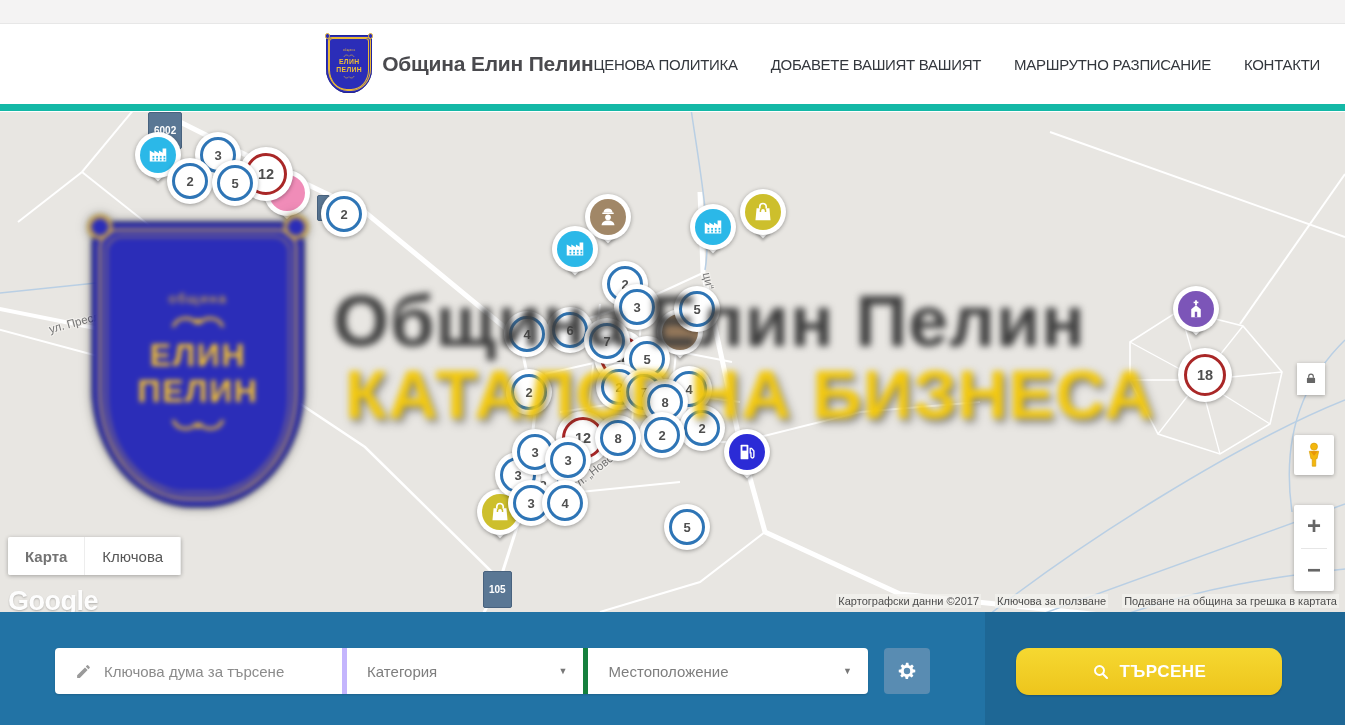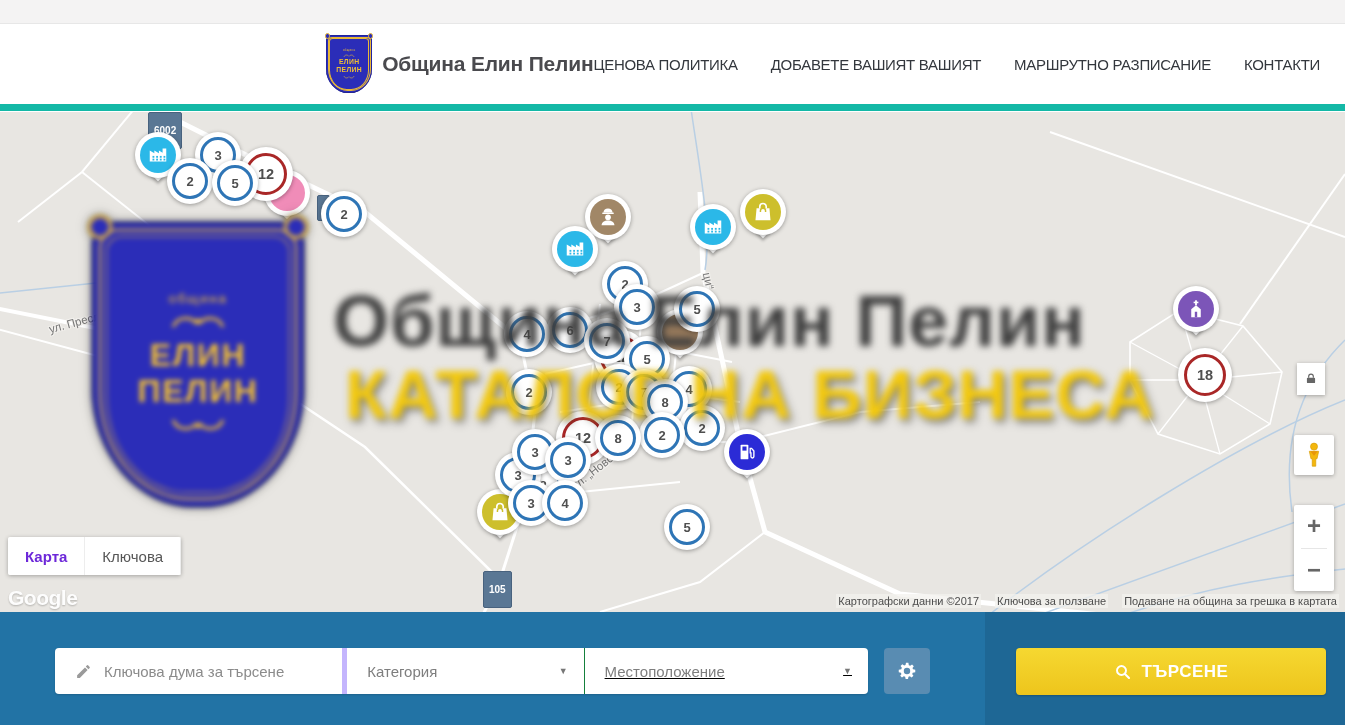--- a/index.html
+++ b/index.html
@@ -62,22 +62,22 @@
   .wm1 { position:absolute; left:333px; top:168px; z-index:5; font-size:72px; font-weight:bold;
     color:#3d3d3d; letter-spacing:1px; filter:blur(3.5px); white-space:nowrap; }
   .wm2 { position:absolute; left:345px; top:243px; z-index:5; font-size:69px; font-weight:bold;
     color:#f3c90e; letter-spacing:1px; white-space:nowrap; filter:blur(3px);
     text-shadow:3px 4px 6px rgba(30,30,30,0.6); }
 
   .maptype { position:absolute; left:8px; top:425px; z-index:8; display:flex;
     box-shadow:0 1px 4px rgba(0,0,0,0.3); border-radius:2px; overflow:hidden; height:38px; }
   .maptype .mbtn { background:#fff; padding:0 17px; display:flex; align-items:center;
     font-size:15px; color:#565656; cursor:pointer; border-right:1px solid #ededed; }
-  .maptype .mbtn.sel { font-weight:bold; color:#6d28d9; }
-  .glogo { position:absolute; left:8px; top:474px; z-index:8; color:#fff; font-size:21px;
+  .maptype .mbtn.sel { font-weight:bold; color:#737373; }
+  .glogo { position:absolute; left:8px; top:474px; z-index:8; color:#fff; font-size:27px;
     font-weight:bold; letter-spacing:-0.5px; opacity:0.95; text-shadow:0 1px 2px rgba(0,0,0,0.25); }
   .attrib { position:absolute; right:6px; top:482px; z-index:8; display:flex; gap:14px; }
   .attrib span { font-size:11px; color:#4c4c4c; background:rgba(243,241,238,0.75); padding:1px 2px; cursor:pointer; }
 
   .lockbtn { position:absolute; left:1297px; top:251px; z-index:8; width:28px; height:32px; background:#fff;
     box-shadow:0 1px 4px rgba(0,0,0,0.3); display:flex; align-items:center; justify-content:center; cursor:pointer; }
   .pegman { position:absolute; left:1294px; top:323px; z-index:8; width:40px; height:40px; background:#fff;
     border-radius:2px; box-shadow:0 1px 4px rgba(0,0,0,0.3); display:flex; align-items:center; justify-content:center; cursor:pointer; }
   .zoomctrl { position:absolute; left:1294px; top:393px; z-index:8; width:40px; height:86px; background:#fff;
     border-radius:2px; box-shadow:0 1px 4px rgba(0,0,0,0.3); display:flex; flex-direction:column; }
@@ -87,30 +87,30 @@
 
   
   .searchbar { position:absolute; left:0; top:612px; width:1345px; height:113px; background:#2273a5; }
   .searchbar .rpanel { position:absolute; left:985px; top:0; width:360px; height:113px; background:#1e6795; }
   .sgroup { position:absolute; left:55px; top:36px; width:813px; height:46px; background:#fff;
     border-radius:4px; display:flex; align-items:stretch; box-shadow:0 1px 2px rgba(0,0,0,0.15); }
   .sfield { display:flex; align-items:center; gap:12px; padding:0 16px 0 20px; }
   .sfield.kw { width:303px; }
   .sfield.dd { cursor:pointer; justify-content:space-between; }
   .sfield.cat { width:254px; border-left:5px solid #c4b5fd; }
-  .sfield.loc { width:300px; border-left:1px solid #15803d;text-decoration:underline; }
+  .sfield.loc { width:300px; border-left:5px solid #15803d; }
   .sfield input { border:none; outline:none; flex:1; font-size:15px; color:#555;
     font-family:"Liberation Sans", sans-serif; }
   .sfield input::placeholder { color:#8b8b8b; opacity:1; }
   .ddval { font-size:15px; color:#7e7e7e; }
   .caret { font-size:9px; color:#777; }
   .gearbtn { position:absolute; left:884px; top:36px; width:46px; height:46px; background:#598cb2;
     border-radius:4px; display:flex; align-items:center; justify-content:center; cursor:pointer; border:none; }
-  .searchbtn { position:absolute; left:1016px; top:36px; width:310px; height:47px; border:none;
-    background:linear-gradient(#f6d831,#edc51c); border-radius:4px; cursor:pointer;
+  .searchbtn { position:absolute; left:1016px; top:36px; width:266px; height:47px; border:none;
+    background:linear-gradient(#f6d831,#edc51c); border-radius:13px; cursor:pointer;
     display:flex; align-items:center; justify-content:center; gap:10px;
     color:#fff; font-size:17px; font-weight:bold; letter-spacing:0.5px;
     font-family:"Liberation Sans", sans-serif; box-shadow:0 1px 2px rgba(0,0,0,0.2); }
 </style>
 </head>
 <body>
 
 <div class="topstrip"></div>
 <div class="header">
   <div class="brand">

